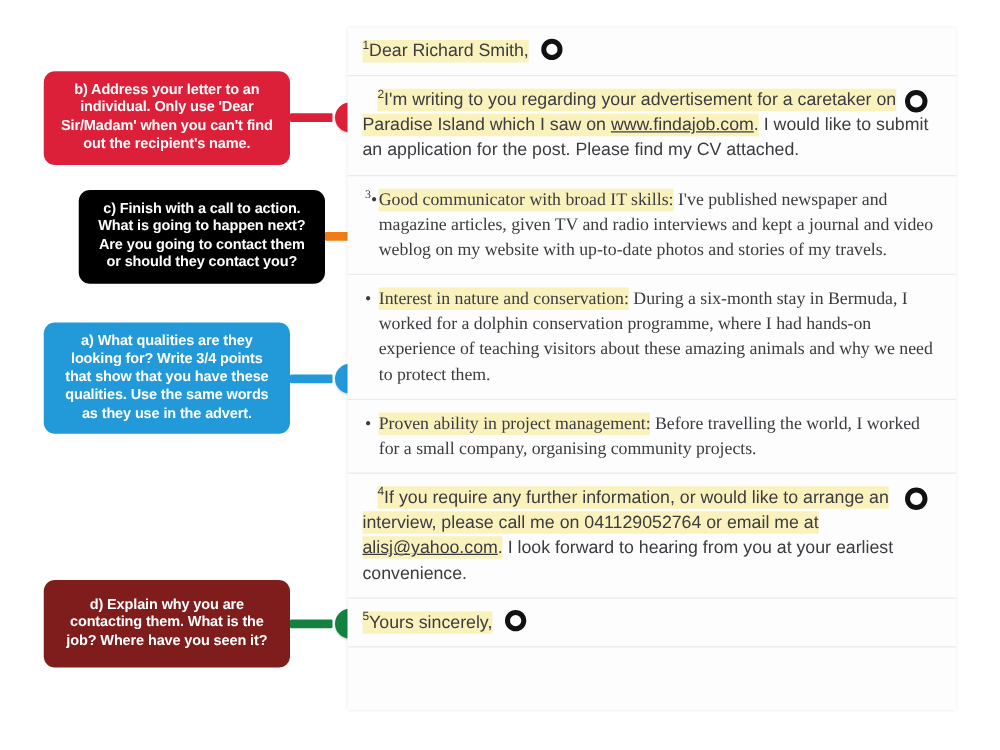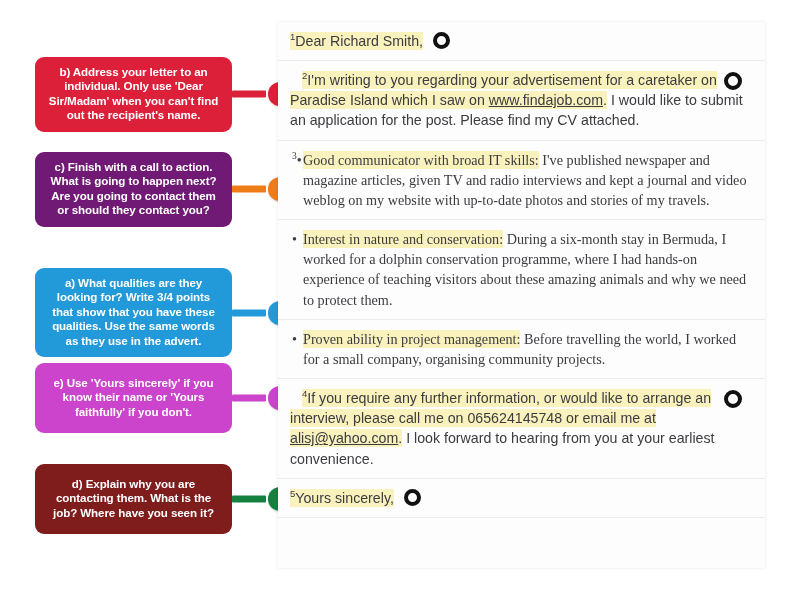--- a/index.html
+++ b/index.html
@@ -158,43 +158,36 @@
 <div id="annotations">
 
   <div class="callout" id="callout-b" style="background: rgb(221, 32, 57); top: 57px; min-height: 72px; display: flex; align-items: center; justify-content: center;">
     <span>b) Address your letter to an individual. Only use 'Dear Sir/Madam' when you can't find out the recipient's name.</span>
     <span class="connector">
       <span class="stem" style="background: rgb(221, 32, 57);"></span>
       <span class="dot" style="background: rgb(221, 32, 57); box-shadow: rgba(0, 0, 0, 0.18) 0px 1px 2px;"></span>
     </span>
   </div>
 
-  <div class="callout" id="callout-c" style="background: #701a75; top: 152px; min-height: 70px; display: flex; align-items: center; justify-content: center;">
+  <div class="callout" id="callout-c" style="background: #000000; top: 152px; min-height: 70px; display: flex; align-items: center; justify-content: center; margin-left: 28px;">
     <span>c) Finish with a call to action. What is going to happen next? Are you going to contact them or should they contact you?</span>
     <span class="connector">
       <span class="stem" style="background: rgb(239, 124, 23);"></span>
       <span class="dot" style="background: rgb(239, 124, 23); box-shadow: rgba(0, 0, 0, 0.18) 0px 1px 2px;"></span>
     </span>
   </div>
 
-  <div class="callout" id="callout-a" style="background: rgb(34, 153, 217); top: 268px; min-height: 84px; display: flex; align-items: center; justify-content: center;">
+  <div class="callout" id="callout-a" style="background: rgb(34, 153, 217); top: 258px; min-height: 84px; display: flex; align-items: center; justify-content: center;">
     <span>a) What qualities are they looking for? Write 3/4 points that show that you have these qualities. Use the same words as they use in the advert.</span>
     <span class="connector">
       <span class="stem" style="background: rgb(34, 153, 217);"></span>
       <span class="dot" style="background: rgb(34, 153, 217); box-shadow: rgba(0, 0, 0, 0.18) 0px 1px 2px;"></span>
     </span>
   </div>
 
-  <div class="callout" id="callout-e" style="background: rgb(204, 67, 204); top: 363px; min-height: 70px; display: flex; align-items: center; justify-content: center;">
-    <span>e) Use 'Yours sincerely' if you know their name or 'Yours faithfully' if you don't.</span>
-    <span class="connector">
-      <span class="stem" style="background: rgb(204, 67, 204);"></span>
-      <span class="dot" style="background: rgb(204, 67, 204); box-shadow: rgba(0, 0, 0, 0.18) 0px 1px 2px;"></span>
-    </span>
-  </div>
 
   <div class="callout" id="callout-d" style="background: #7f1d1d; top: 464px; min-height: 70px; display: flex; align-items: center; justify-content: center;">
     <span>d) Explain why you are contacting them. What is the job? Where have you seen it?</span>
     <span class="connector">
       <span class="stem" style="background: rgb(20, 129, 65);"></span>
       <span class="dot" style="background: rgb(20, 129, 65); box-shadow: rgba(0, 0, 0, 0.18) 0px 1px 2px;"></span>
     </span>
   </div>
 
 </div>
@@ -223,21 +216,21 @@
     </ul>
   </div>
 
   <div class="doc-block">
     <ul class="bullets">
       <li><span class="bul">•</span><span class="hl">Proven ability in project management:</span><span> Before travelling the world, I worked for a small company, organising community projects.</span></li>
     </ul>
   </div>
 
   <div class="doc-block">
-    <p class="doc-text indent"><span class="hl"><span class="sup">4</span><span>If you require any further information, or would like to arrange an interview, please call me on 065624145748 or email me at </span><span class="lnk">alisj@yahoo.com</span><span>.</span></span><span> I look forward to hearing from you at your earliest convenience.</span></p>
+    <p class="doc-text indent"><span class="hl"><span class="sup">4</span><span>If you require any further information, or would like to arrange an interview, please call me on 041129052764 or email me at </span><span class="lnk">alisj@yahoo.com</span><span>.</span></span><span> I look forward to hearing from you at your earliest convenience.</span></p>
     <span class="ring-abs" style="left:446px; top:11px;"></span>
   </div>
 
   <div class="doc-block">
     <p class="doc-text"><span class="hl"><span class="sup">5</span><span>Yours sincerely,</span></span><span class="ring"></span></p>
   </div>
 
 </div>
 
 </body></html>

